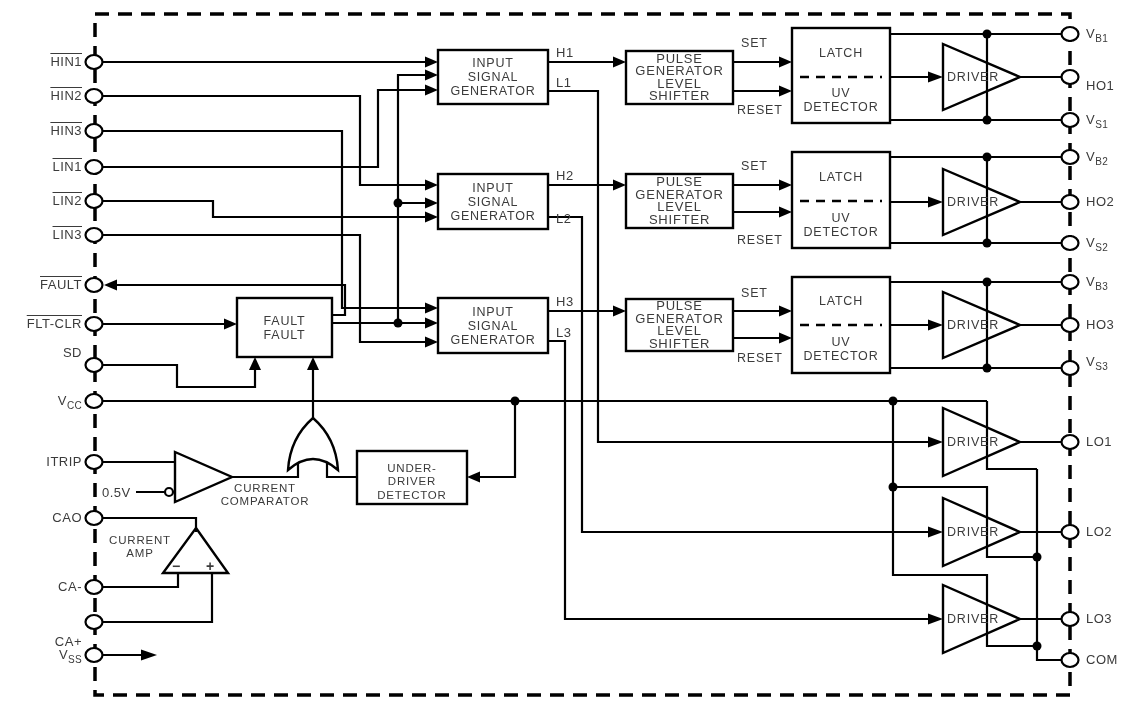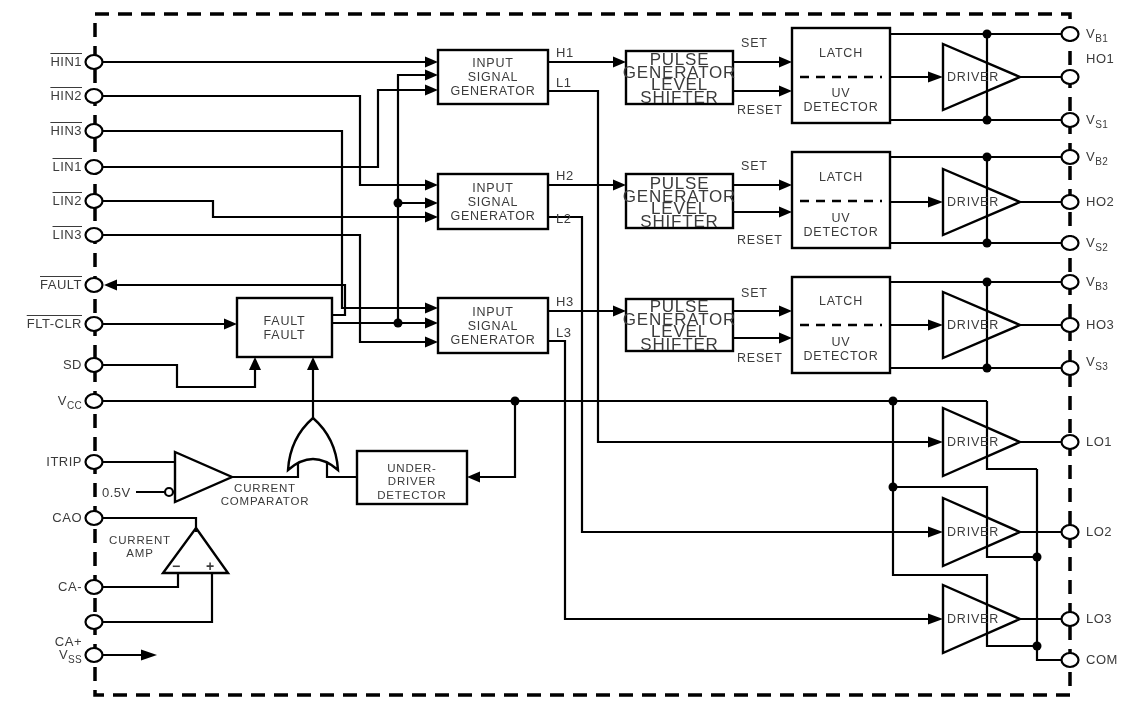--- a/index.html
+++ b/index.html
@@ -7,21 +7,21 @@
          font-family:"Liberation Sans",sans-serif;color:#3b3b3b;}
   .stage svg{position:absolute;left:0;top:0;}
   .lbl{position:absolute;font-size:13px;line-height:15px;letter-spacing:.5px;white-space:nowrap;}
   .pl{right:1057px;text-align:right;}
   .pr{left:1086px;text-align:left;}
   .bar{text-decoration:overline;}
   sub{font-size:10px;letter-spacing:.3px;}
   .blk{position:absolute;display:flex;flex-direction:column;align-items:center;justify-content:center;
        text-align:center;letter-spacing:.8px;}
   .f12{font-size:12.5px;line-height:14px;}
-  .f11{font-size:17px;line-height:12.5px;justify-content:flex-end;}
+  .f11{font-size:13px;line-height:12.5px;}
   .f115{font-size:11.5px;line-height:13.5px;}
   .sig{position:absolute;font-size:13px;letter-spacing:.5px;white-space:nowrap;}
   .setr{position:absolute;font-size:12.5px;letter-spacing:.8px;white-space:nowrap;}
   .pm{position:absolute;font-size:14px;font-weight:bold;}
 </style>
 </head>
 <body>
 
 <div class="stage">
 
@@ -167,30 +167,30 @@
 </svg>
 
 <span class="lbl pl" style="top:54px"><span class="bar">HIN1</span><sub></sub></span>
 <span class="lbl pl" style="top:88px"><span class="bar">HIN2</span><sub></sub></span>
 <span class="lbl pl" style="top:123px"><span class="bar">HIN3</span><sub></sub></span>
 <span class="lbl pl" style="top:159px"><span class="bar">LIN1</span><sub></sub></span>
 <span class="lbl pl" style="top:193px"><span class="bar">LIN2</span><sub></sub></span>
 <span class="lbl pl" style="top:227px"><span class="bar">LIN3</span><sub></sub></span>
 <span class="lbl pl" style="top:277px"><span class="bar">FAULT</span><sub></sub></span>
 <span class="lbl pl" style="top:316px"><span class="bar">FLT-CLR</span><sub></sub></span>
-<span class="lbl pl" style="top:357px"><span>SD</span><sub></sub></span>
+<span class="lbl pl" style="top:345px"><span>SD</span><sub></sub></span>
 <span class="lbl pl" style="top:393px"><span>V</span><sub>CC</sub></span>
 <span class="lbl pl" style="top:454px"><span>ITRIP</span><sub></sub></span>
 <span class="lbl pl" style="top:510px"><span>CAO</span><sub></sub></span>
 <span class="lbl pl" style="top:579px"><span>CA-</span><sub></sub></span>
 <span class="lbl pl" style="top:634px"><span>CA+</span><sub></sub></span>
 <span class="lbl pl" style="top:647px"><span>V</span><sub>SS</sub></span>
 
 <span class="lbl pr" style="top:26px"><span>V</span><sub>B1</sub></span>
-<span class="lbl pr" style="top:51px"><span>HO1</span><sub></sub></span>
+<span class="lbl pr" style="top:78px"><span>HO1</span><sub></sub></span>
 <span class="lbl pr" style="top:112px"><span>V</span><sub>S1</sub></span>
 <span class="lbl pr" style="top:149px"><span>V</span><sub>B2</sub></span>
 <span class="lbl pr" style="top:194px"><span>HO2</span><sub></sub></span>
 <span class="lbl pr" style="top:235px"><span>V</span><sub>S2</sub></span>
 <span class="lbl pr" style="top:274px"><span>V</span><sub>B3</sub></span>
 <span class="lbl pr" style="top:317px"><span>HO3</span><sub></sub></span>
 <span class="lbl pr" style="top:354px"><span>V</span><sub>S3</sub></span>
 <span class="lbl pr" style="top:434px"><span>LO1</span><sub></sub></span>
 <span class="lbl pr" style="top:524px"><span>LO2</span><sub></sub></span>
 <span class="lbl pr" style="top:611px"><span>LO3</span><sub></sub></span>

